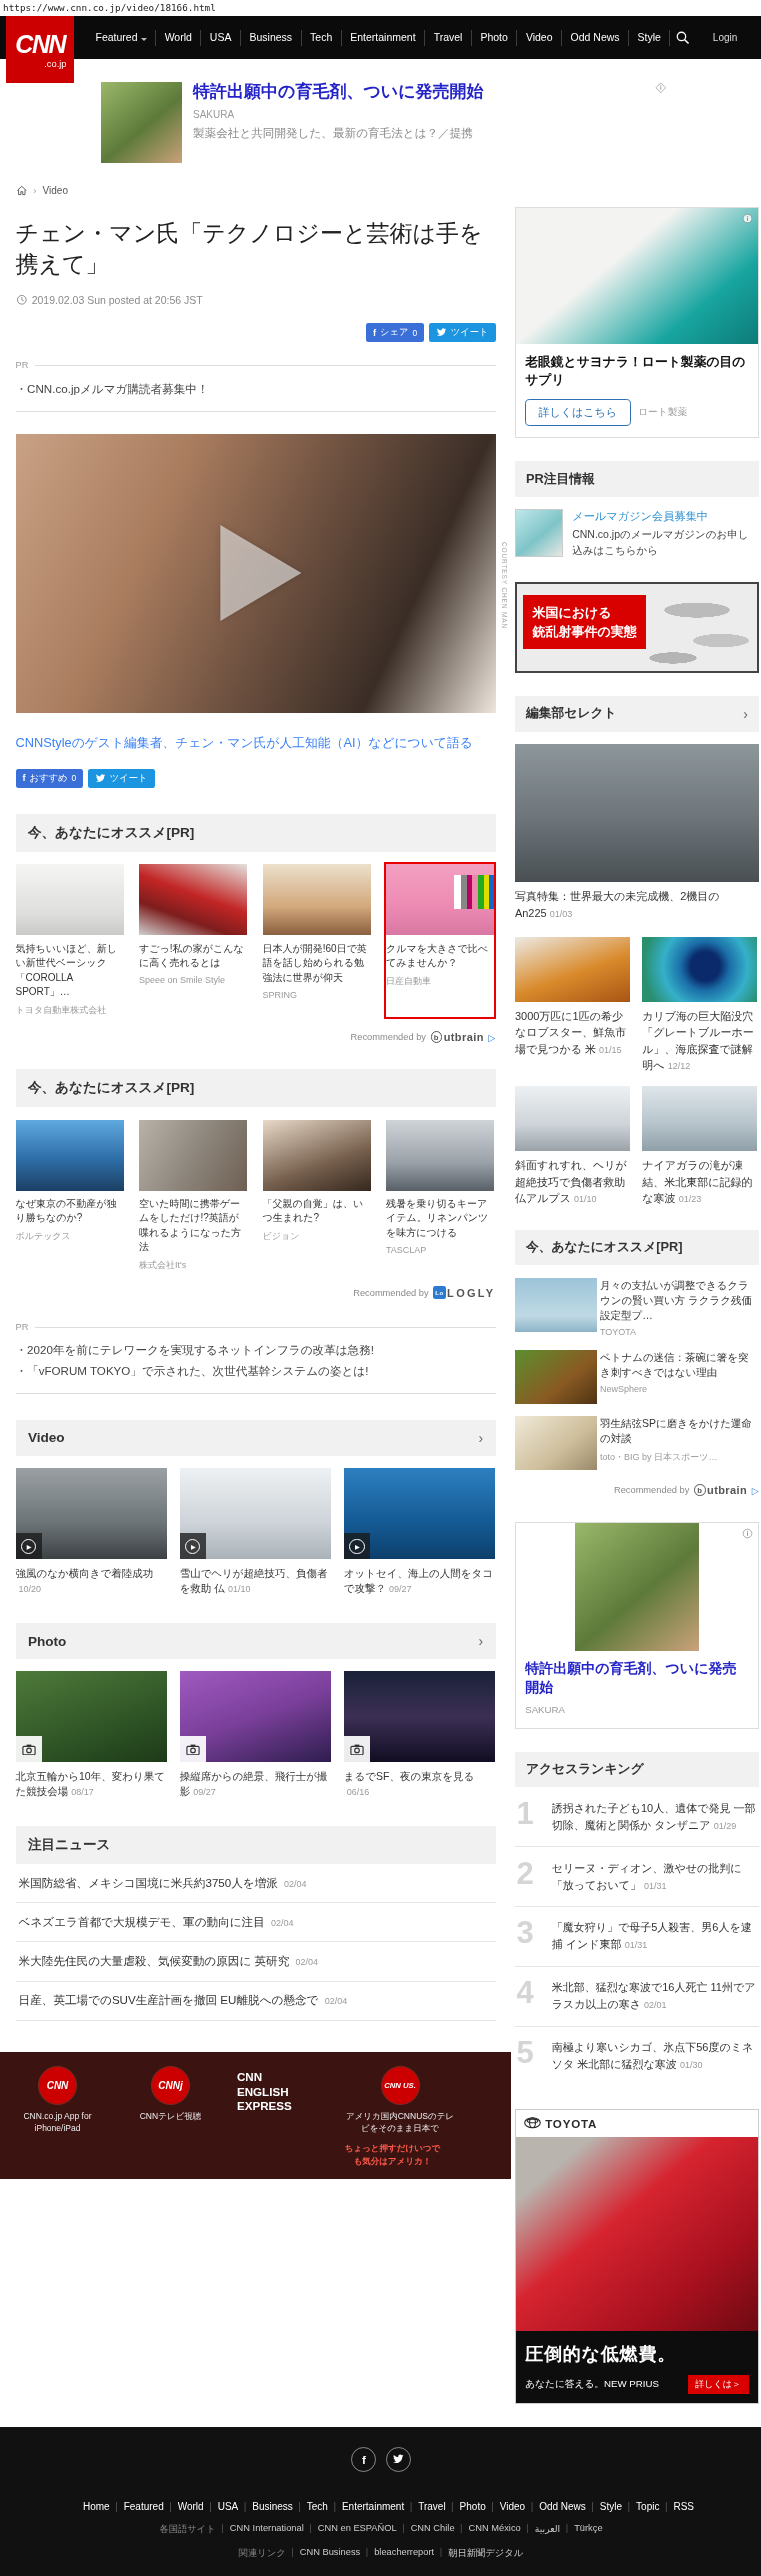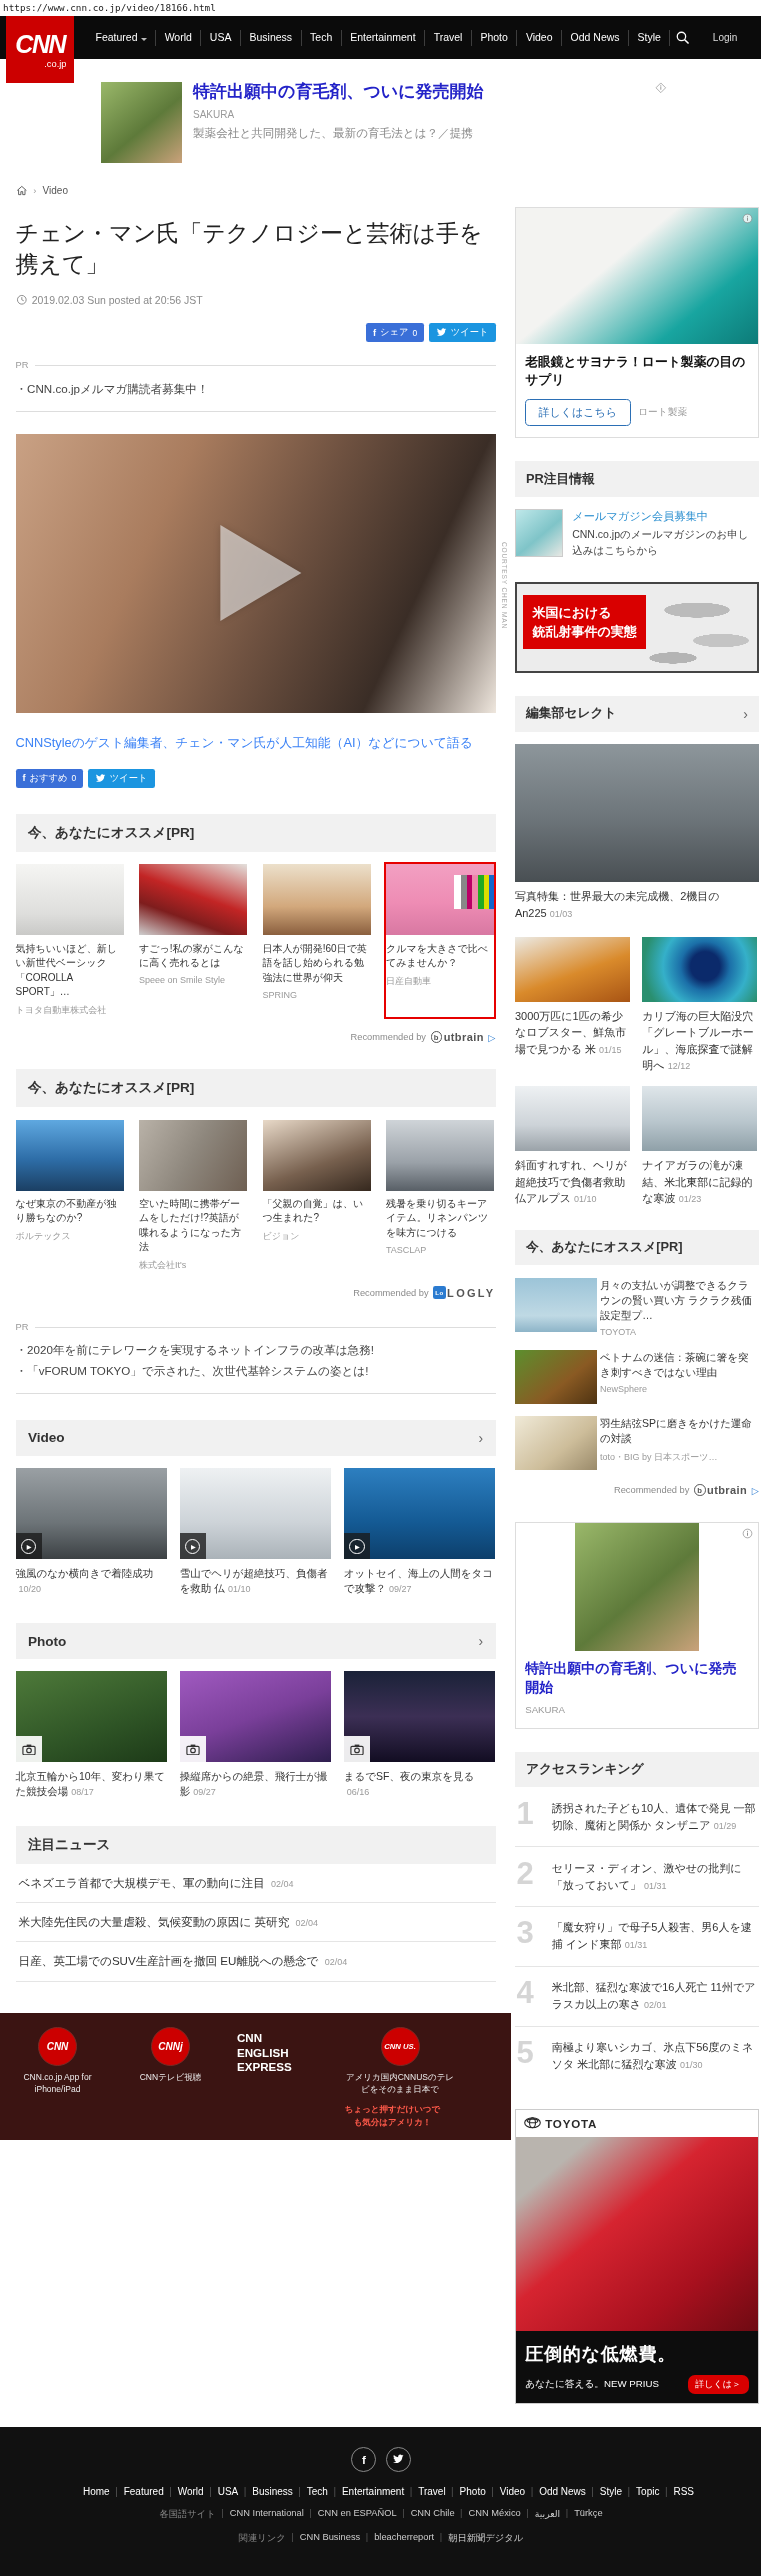--- a/index.html
+++ b/index.html
@@ -139,27 +139,27 @@
   .rank-item:last-child { border-bottom:none; }
   .rank-num { font-size:31px; font-weight:bold; color:#d5d5d5; line-height:.9; width:26px; flex:none; }
   .rank-title { font-size:11px; color:#333; line-height:1.55; }
   .toyota-ad { margin-top:23px; border:0.8px solid #ccc; cursor:pointer; }
   .toyota-hd { background:#fff; padding:7px 7.7px; display:flex; align-items:center; gap:4.6px; font-weight:bold; font-size:11.6px; color:#2a2a2a; letter-spacing:0.8px; }
   .toyota-img { height:194px; background:linear-gradient(140deg,#b9b4ae 0 16%,#d62430 42%,#a8101e 74%,#6e0a12); }
   .toyota-black { background:#0d0d0d; padding:11px 9.3px 9.3px; }
   .toyota-headline { color:#fff; font-size:18px; font-weight:bold; letter-spacing:0.8px; }
   .toyota-row { display:flex; align-items:center; justify-content:space-between; margin-top:9.3px; }
   .toyota-sub { color:#fff; font-size:9.7px; }
-  .toyota-btn { background:#d90000; color:#fff; font-size:9px; padding:3.1px 7.7px; border-radius:7px; }
+  .toyota-btn { background:#d90000; color:#fff; font-size:9px; padding:3.1px 7.7px; border-radius:0; }
 
   
   .footer { background:#111; margin-top:23px; padding:20px 0 46px; text-align:center; min-height:147px; }
   .soc-row { display:flex; justify-content:center; gap:9.3px; }
   .soc { width:25px; height:25px; border:0.8px solid #888; border-radius:50%; color:#fff; display:flex; align-items:center; justify-content:center; font-size:11.6px; font-weight:bold; cursor:pointer; }
-  .f-nav { display:flex; justify-content:center; flex-wrap:wrap; margin-top:14px;padding-left:15px; }
+  .f-nav { display:flex; justify-content:center; flex-wrap:wrap; margin-top:29px;padding-left:15px; }
   .f-nav span { color:#fff; font-size:10px; padding:0 7px; cursor:pointer; position:relative; }
   .f-nav span + span::before { content:"|"; color:#555; position:absolute; left:-1.5px; }
   .f-row { display:flex; justify-content:center; flex-wrap:wrap; margin-top:11px; font-size:9.3px; }
   .f-row .lbl { color:#888; padding:0 7px; }
   .f-row span.lnk { color:#ccc; padding:0 7px; cursor:pointer; position:relative; }
   .f-row span.lnk + span.lnk::before, .f-row .lbl + span.lnk::before { content:"|"; color:#555; position:absolute; left:-1.5px; }
   .f-legal { display:flex; justify-content:center; flex-wrap:wrap; gap:14px; margin-top:15.5px; font-size:9px; color:#aaa; }
   .f-legal span { cursor:pointer; }
 
   svg { display:block; }
@@ -432,20 +432,21 @@
             </div>
         </div>
         <div class="vp-cap"><span>まるでSF、夜の東京を見る</span><span class="vp-date">06/16</span></div>
       </div>
     </div>
 
     <div class="sec-hd">
         <span>注目ニュース</span>
       </div>
     <div>
+      <div class="news-item"><span>米国防総省、メキシコ国境に米兵約3750人を増派</span><span class="news-date">02/04</span></div>
       <div class="news-item"><span>ベネズエラ首都で大規模デモ、軍の動向に注目</span><span class="news-date">02/04</span></div>
       <div class="news-item"><span>米大陸先住民の大量虐殺、気候変動の原因に 英研究</span><span class="news-date">02/04</span></div>
       <div class="news-item"><span>日産、英工場でのSUV生産計画を撤回 EU離脱への懸念で</span><span class="news-date">02/04</span></div>
     </div>
 
     <div class="apps-band">
       <div class="app-item">
         <div class="app-circ">CNN</div>
         <div class="app-label">CNN.co.jp App for iPhone/iPad</div>
       </div>

